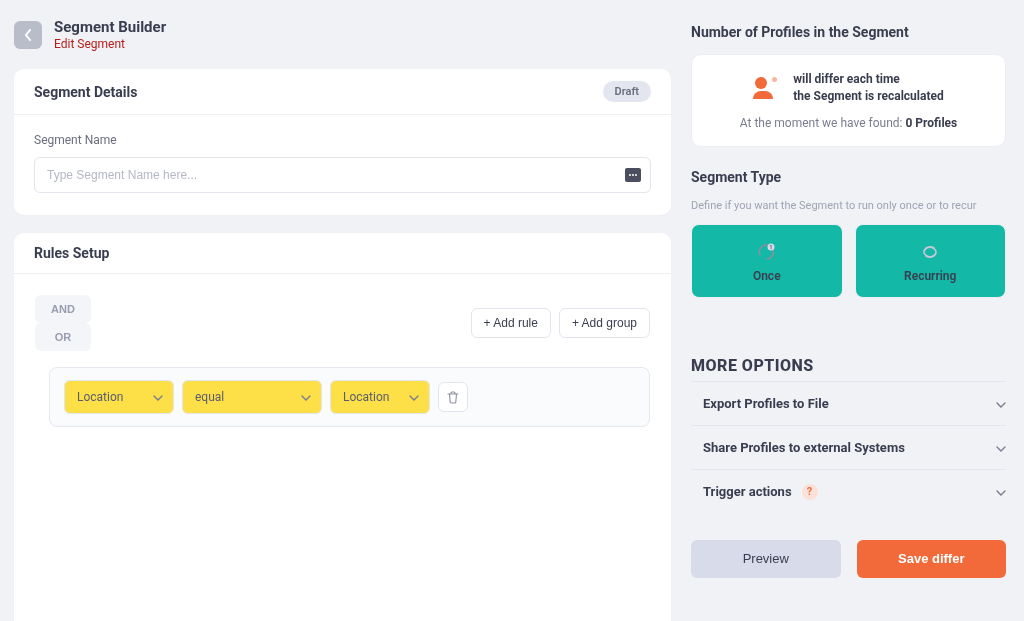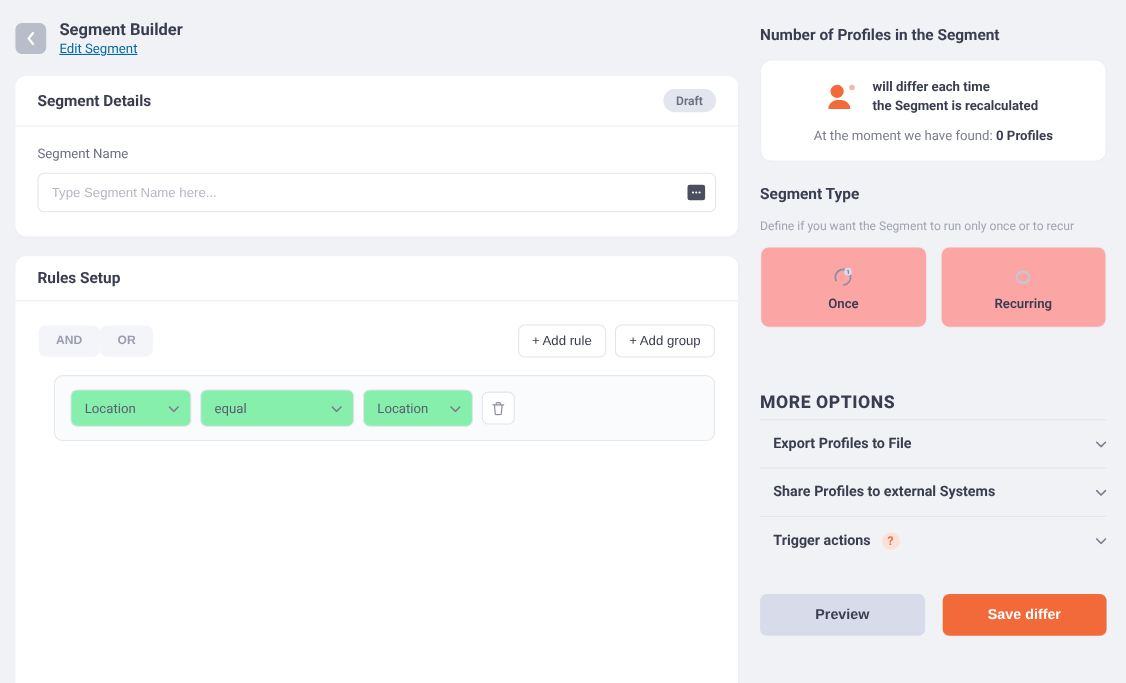--- a/index.html
+++ b/index.html
@@ -12,21 +12,21 @@
     .page { display: flex; padding: 18px 18px 18px 14px; gap: 20px; }
     .main-col { flex: 1; min-width: 0; }
     .side-col { width: 315px; }
     .header-row { display: flex; align-items: center; gap: 12px; margin-bottom: 18px; }
     .back-btn {
       width: 28px; height: 28px; background: #b9bcc9; border-radius: 6px;
       display: flex; align-items: center; justify-content: center; cursor: pointer;
     }
     .back-btn svg { width: 8px; height: 12px; }
     .header-text .title { font-size: 15px; font-weight: 700; color: #3a3d4f; }
-    .header-text .subtitle { font-size: 12px; color: #0369a1; margin-top: 1px; text-decoration: underline; }
+    .header-text .subtitle { font-size: 12px; color: #b91c1c; margin-top: 1px; }
     .card {
       background: #fff; border-radius: 10px; margin-bottom: 18px;
       box-shadow: 0 1px 2px rgba(0,0,0,0.02);
     }
     .card-head {
       padding: 12px 20px; border-bottom: 1px solid #eceef2;
       display: flex; align-items: center; justify-content: space-between;
     }
     .card-head h3 { font-size: 14px; font-weight: 700; color: #3a3d4f; }
     .badge-draft {
@@ -48,39 +48,39 @@
     }
     .input-end-icon span { color: #fff; font-size: 7px; letter-spacing: 0; line-height: 1; display:flex; gap:1px; }
     .input-end-icon span i { width:2px; height:2px; background:#fff; border-radius:50%; display:block; }
     .rules-body { padding: 20px; }
     .rules-panel {
       border: 1px solid transparent; border-radius: 8px;
     }
     .rules-top {
       display: flex; align-items: center; justify-content: space-between; margin-bottom: 16px;
     }
-    .logic-toggle { display: flex; }
+    .logic-toggle { display: flex; flex-direction: column; }
     .logic-btn {
       background: #f4f5f9; border: none; padding: 8px 16px; font-size: 11px;
       font-weight: 700; color: #9a9db0; cursor: pointer; border-radius: 6px;
     }
     .logic-btn + .logic-btn { margin-left: 0; }
     .add-btns { display: flex; gap: 8px; }
     .add-btn {
       background: #fff; border: 1px solid #e2e5ec; border-radius: 6px;
       padding: 7px 12px; font-size: 12px; font-weight: 400; color: #3a3d4f; cursor: pointer;
     }
     .rule-row {
       display: flex; gap: 8px; align-items: center;
       background: #fafbfd; border: 1px solid #e6e8ef; border-radius: 8px;
       padding: 12px 14px; position: relative;
       margin-left: 14px;
     }
     .select {
-      height: 34px; background: #86efac; border: 1px solid #e2e5ec; border-radius: 6px;
+      height: 34px; background: #fde047; border: 1px solid #e2e5ec; border-radius: 6px;
       padding: 0 18px 0 12px; font-size: 12px; color: #5a5d70; cursor: pointer;
       position: relative; display: flex; align-items: center; min-width: 100px;
     }
     .select .chev {
       position: absolute; right: 10px; top: 50%; transform: translateY(-50%);
     }
     .select .chev svg { width: 10px; height: 6px; }
     .sel-w1 { width: 110px; }
     .sel-w2 { width: 140px; }
     .sel-w3 { width: 100px; }
@@ -100,42 +100,42 @@
     .profiles-icon .big { width: 12px; height: 12px; background: #f26a3a; border-radius: 50%; position: absolute; left: 2px; top: 0; }
     .profiles-icon .sm { width: 5px; height: 5px; background: #f7b7a0; border-radius: 50%; position: absolute; right: 4px; top: 0; }
     .profiles-icon .body { width: 20px; height: 8px; background: #f26a3a; border-radius: 10px 10px 0 0; position: absolute; left: 0; bottom: 0; }
     .info-lines { text-align: left; }
     .info-lines .line { font-size: 12px; font-weight: 700; color: #3a3d4f; line-height: 1.45; }
     .info-found { font-size: 12px; color: #7a7d8e; }
     .info-found strong { color: #3a3d4f; font-weight: 700; }
     .side-sub { font-size: 11px; color: #a0a3b3; margin-top: 4px; margin-bottom: 12px; }
     .type-row { display: flex; gap: 12px; }
     .type-card {
-      flex: 1; background: #fca5a5; border: 1px solid #eceef2; border-radius: 8px;
+      flex: 1; background: #14b8a6; border: 1px solid #eceef2; border-radius: 8px;
       padding: 16px 0 14px; text-align: center; cursor: pointer;
     }
     .type-card .ico { height: 22px; display: flex; align-items: center; justify-content: center; margin-bottom: 6px; }
     .type-card .lbl { font-size: 12px; font-weight: 600; color: #3a3d4f; }
     .more-title { font-size: 16px; font-weight: 800; color: #3a3d4f; letter-spacing: 0.5px; margin-top: 58px; margin-bottom: 6px; }
     .opt-row {
       display: flex; align-items: center; justify-content: space-between;
       padding: 14px 0; border-top: 1px solid #e4e6ed; cursor: pointer;
     }
     .opt-row:last-of-type { border-bottom: 1px solid #e4e6ed; }
     .opt-row .txt { font-size: 13px; font-weight: 700; color: #3a3d4f; display: flex; align-items: center; gap: 10px; margin-left: 12px; }
     .help-dot {
       width: 16px; height: 16px; background: #fbe1d7; border-radius: 50%;
       display: flex; align-items: center; justify-content: center;
       color: #e9733f; font-size: 11px; font-weight: 700;
     }
     .opt-row .chev svg { width: 10px; height: 6px; }
     .footer-btns { display: flex; gap: 16px; margin-top: 26px; }
     .btn-preview {
       flex: 1; background: #d8dbea; border: none; border-radius: 6px;
-      height: 38px; font-size: 13px; font-weight: 700; color: #3a3d4f; cursor: pointer;
+      height: 38px; font-size: 13px; font-weight: 400; color: #3a3d4f; cursor: pointer;
     }
     .btn-save {
       flex: 1; background: #f26a3a; border: none; border-radius: 6px;
       height: 38px; font-size: 13px; font-weight: 700; color: #fff; cursor: pointer;
     }
   </style>
 </head>
 <body>
 
 <div class="page">

